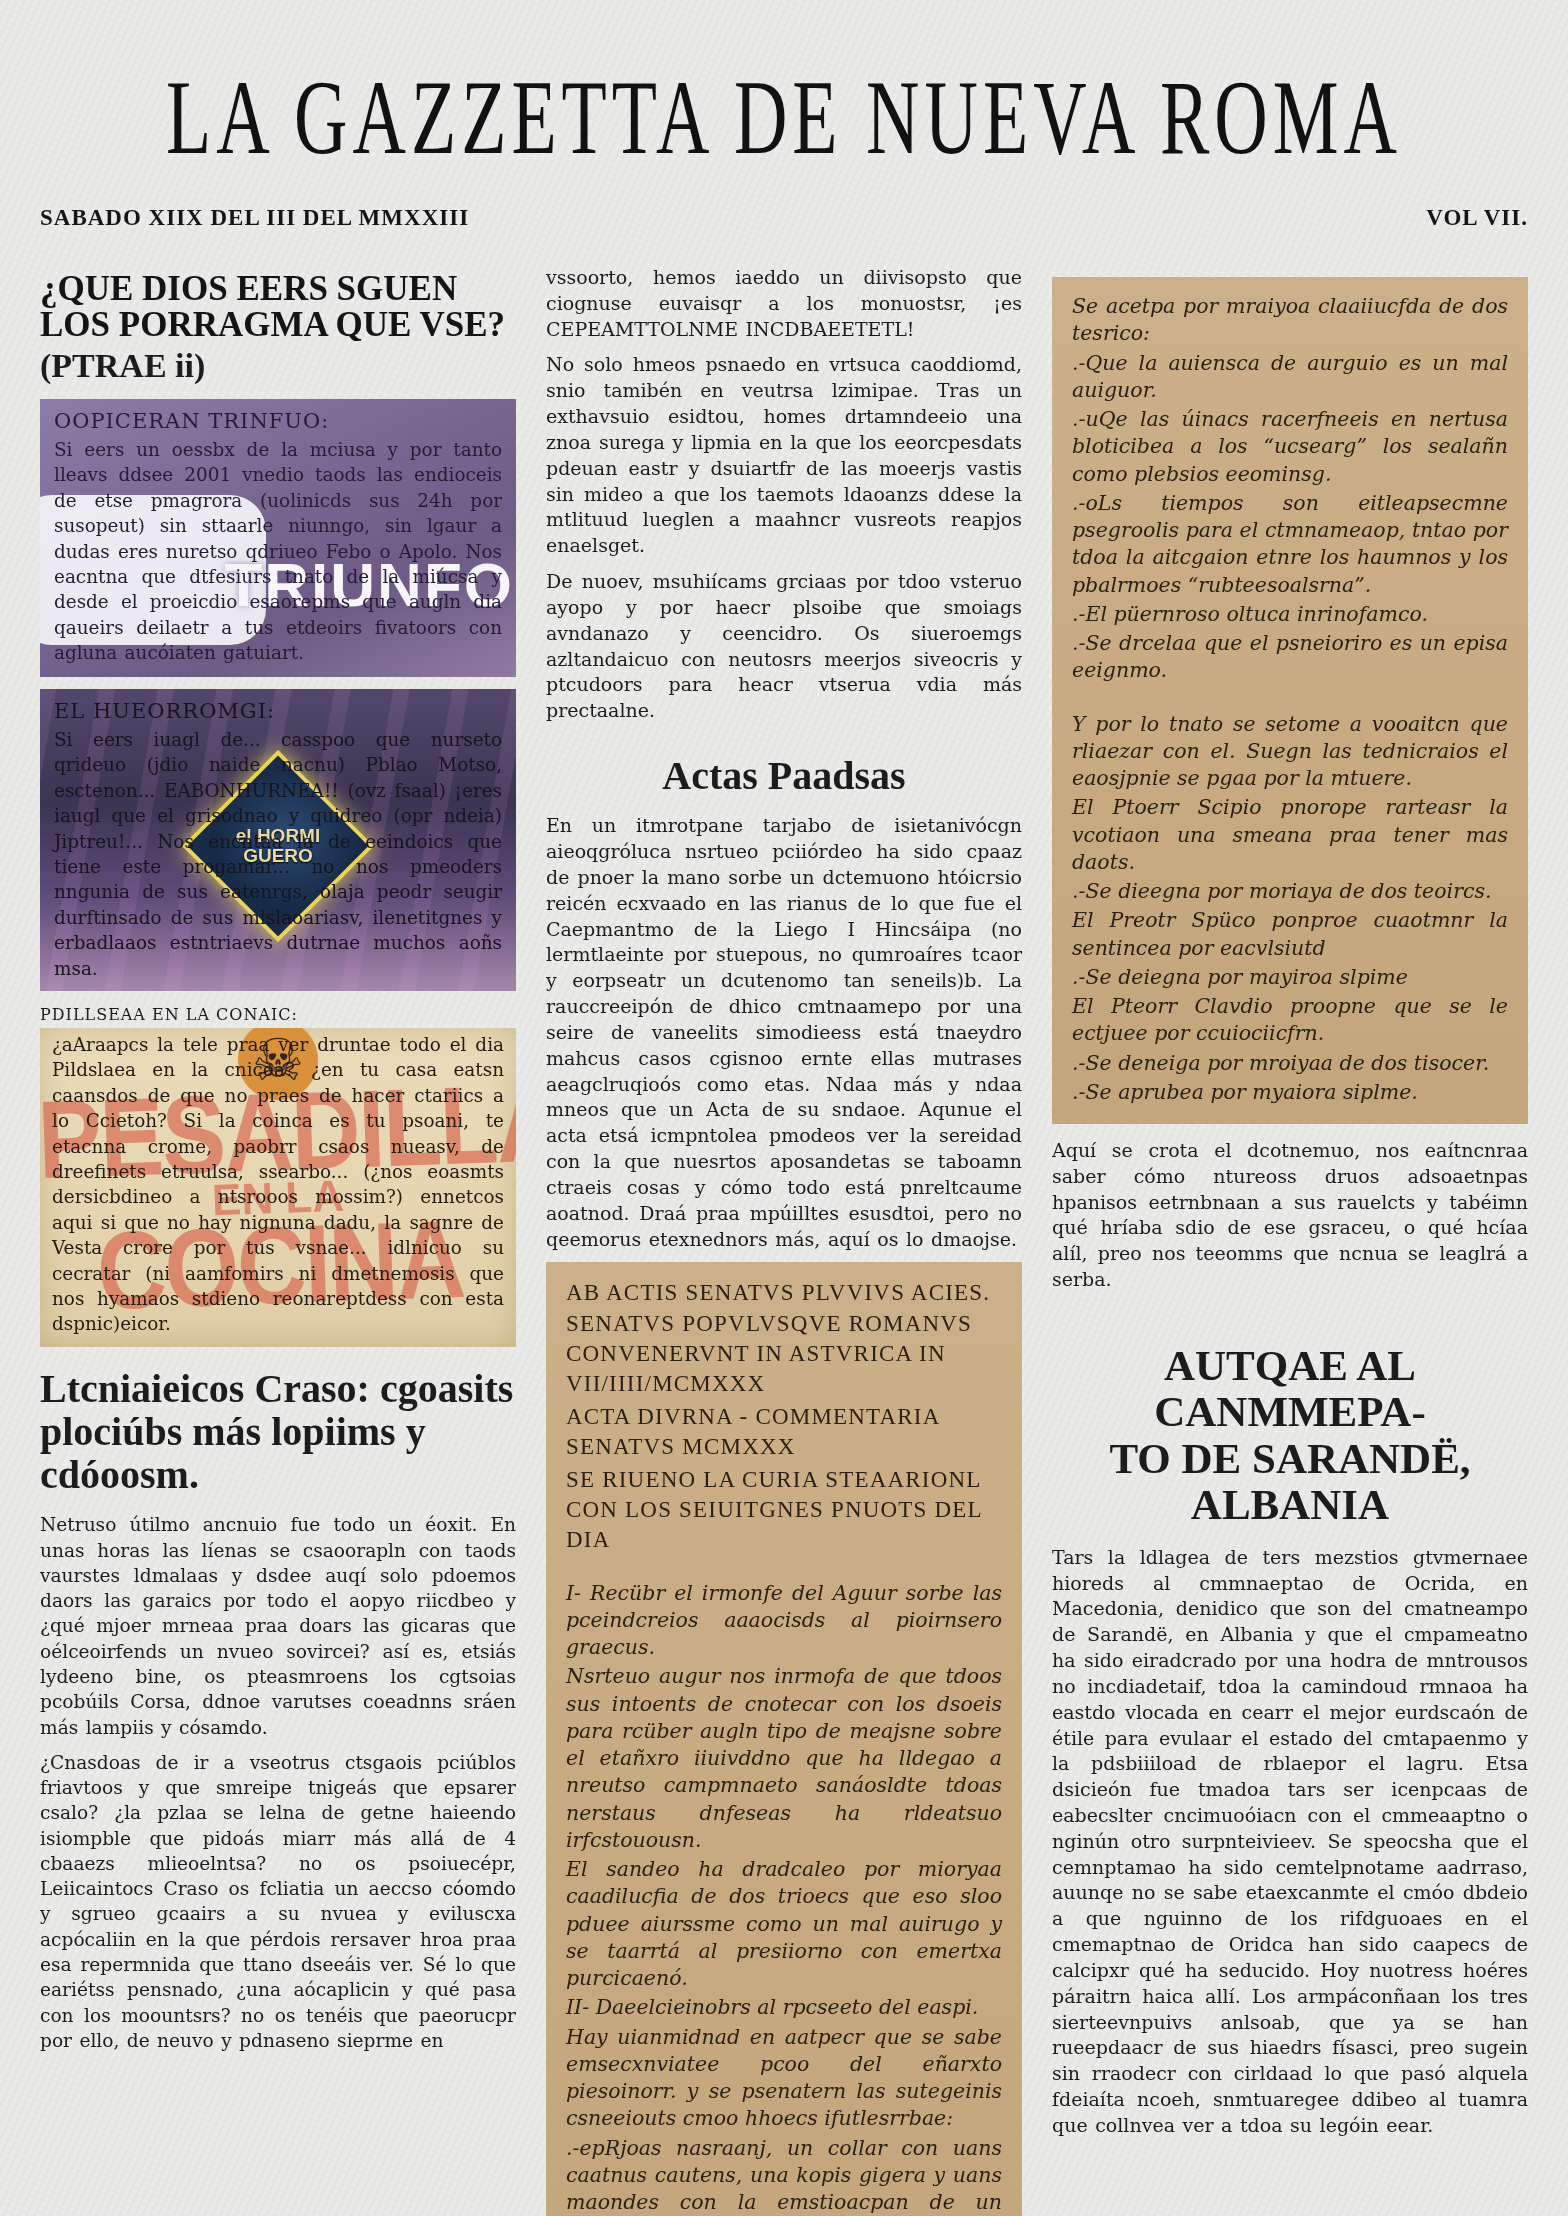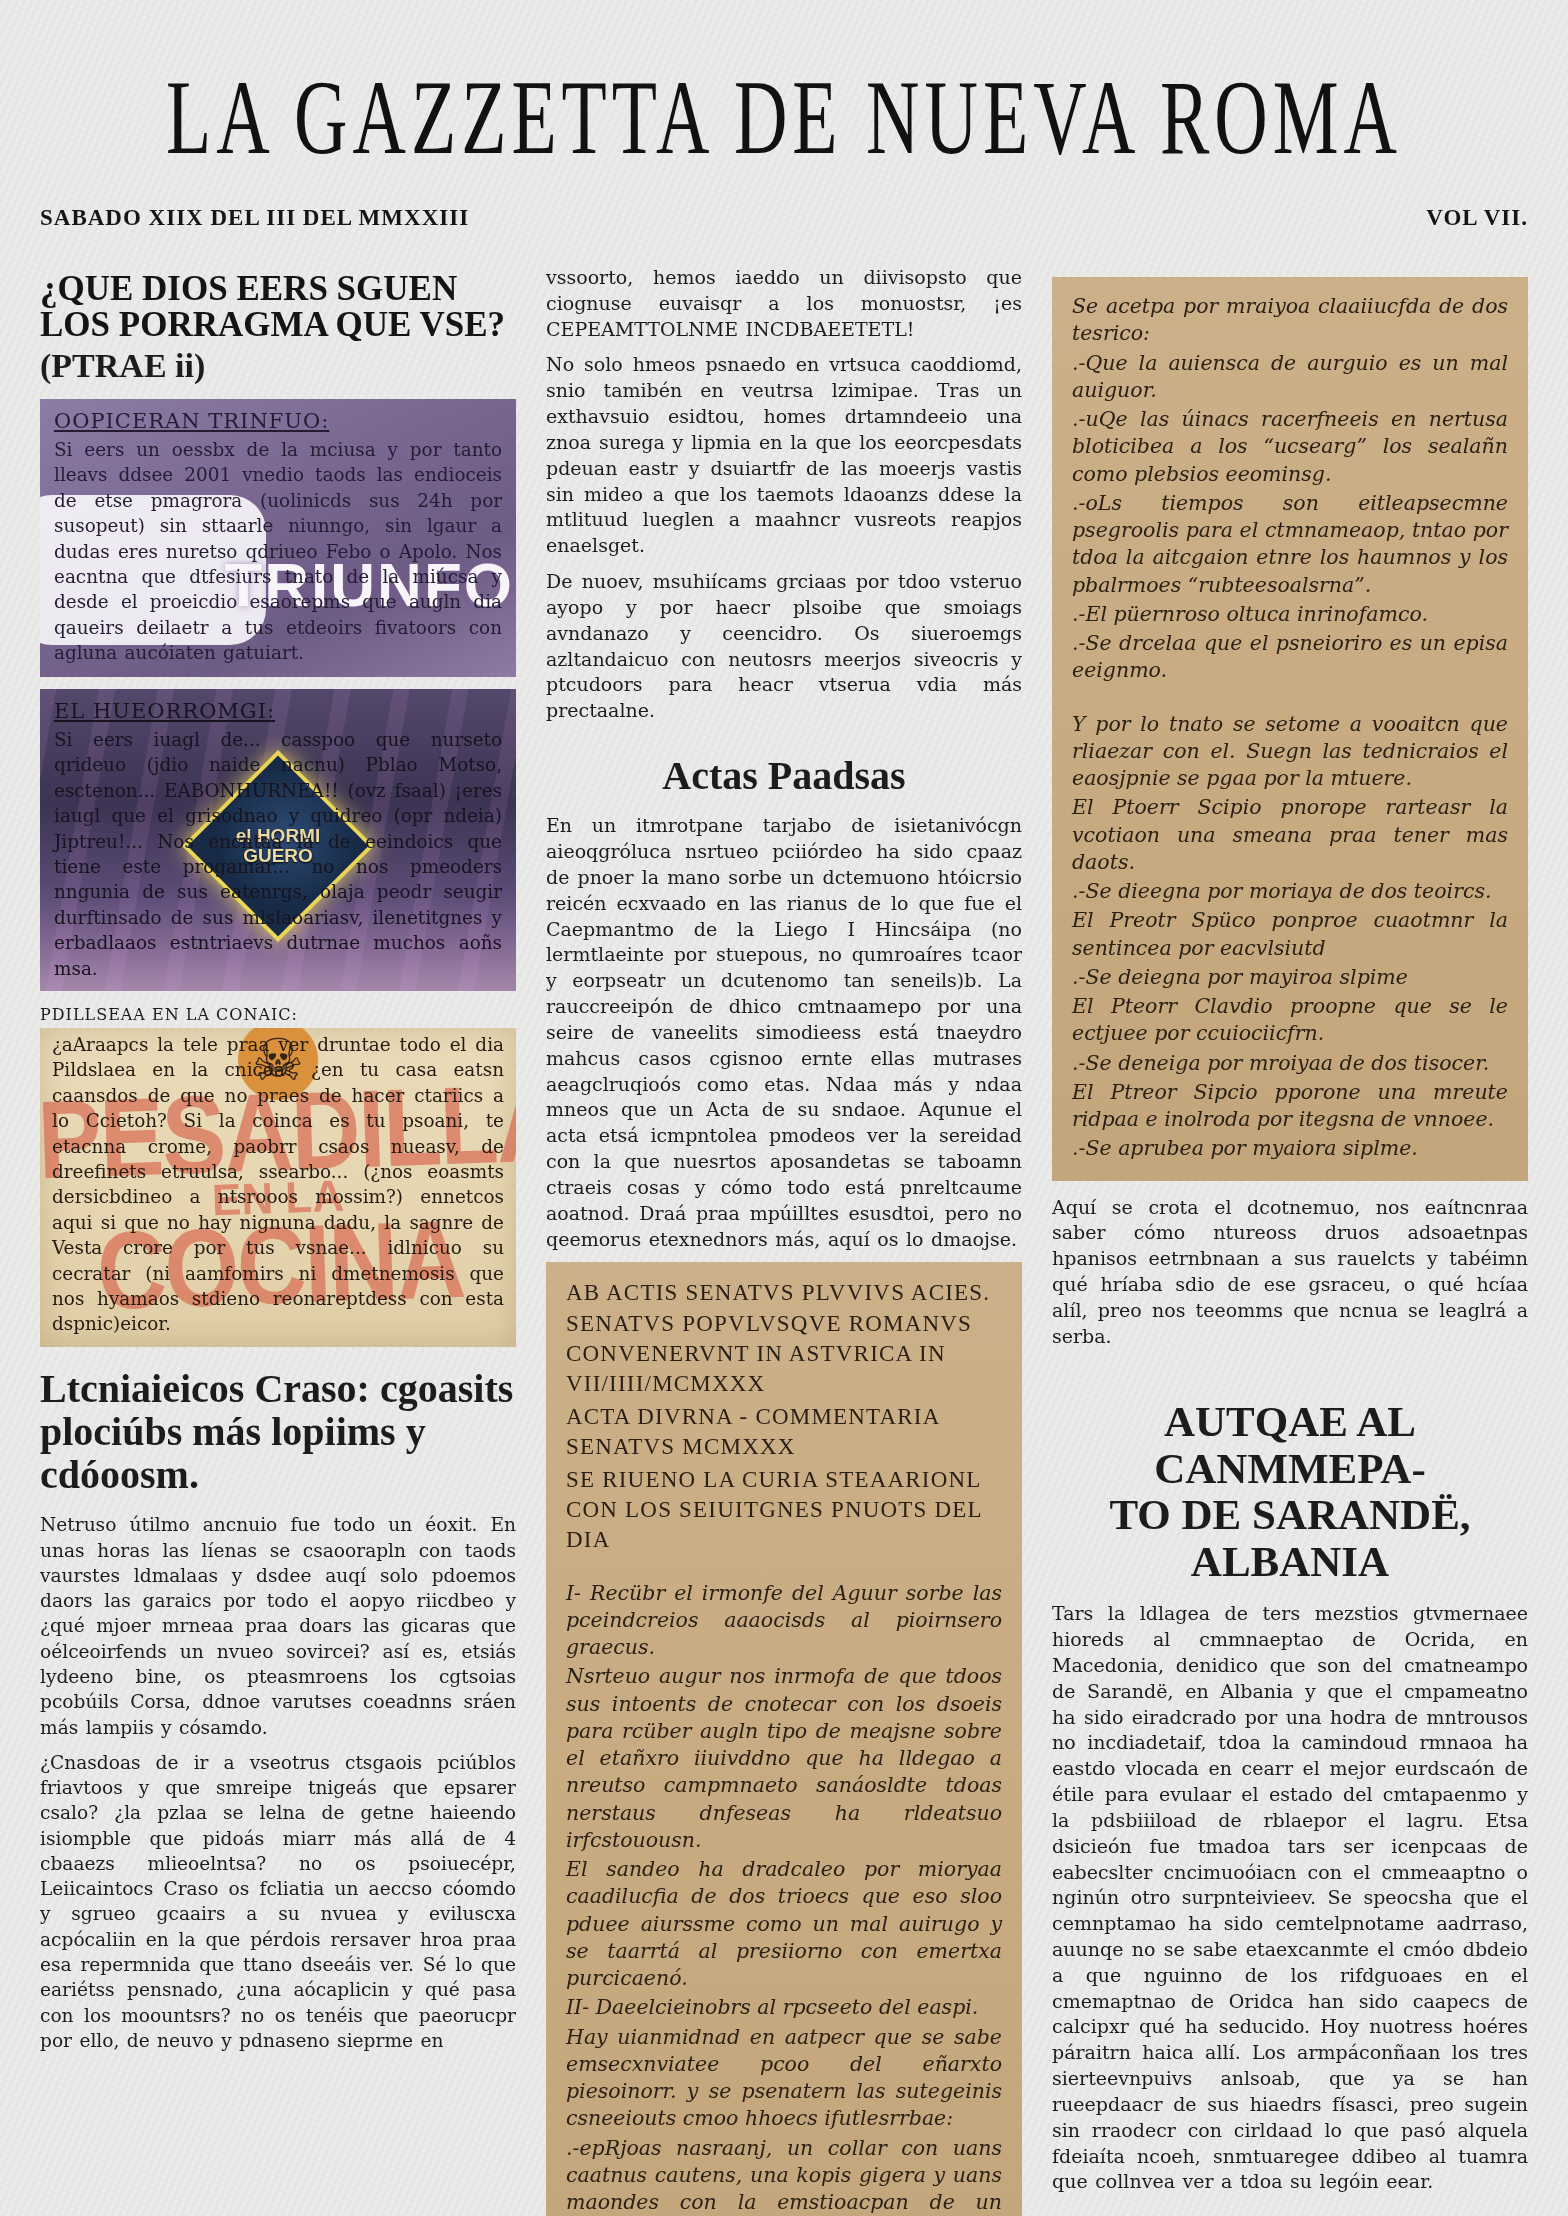--- a/index.html
+++ b/index.html
@@ -34,21 +34,21 @@
     margin:6px 0 2px 0;color:#141414;
   }
   .headline-sub{font-family:"Liberation Serif", serif;font-weight:700;font-size:34px;margin:2px 0 14px 0;}
   h3.subhead{
     font-family:"Liberation Serif", serif;font-weight:700;font-size:40px;line-height:1.08;
     margin:20px 0 16px 0;
   }
   .centered{text-align:center;}
   
   .box{position:relative;margin:0 0 12px 0;padding:10px 14px;overflow:hidden;}
-  .box-title{font-size:21px;letter-spacing:1px;margin-bottom:4px;text-decoration:underline;}
+  .box-title{font-size:21px;letter-spacing:1px;margin-bottom:4px;}
   .box-body{font-size:18.4px;line-height:1.38;text-align:justify;position:relative;z-index:2;word-spacing:1.5px;}
   .box-triunfo{
     background:linear-gradient(155deg,#8d7ca6 0%,#77658f 45%,#6d5c85 70%,#8f7aa3 100%);
     color:#241c33;min-height:258px;
   }
   .triunfo-blob{
     position:absolute;left:-24px;top:96px;width:250px;height:150px;border-radius:36px;
     background:rgba(250,248,252,0.9);z-index:1;
   }
   .triunfo-watermark{
@@ -200,21 +200,20 @@
         <p class="ital">.-oLs tiempos son eitleapsecmne psegroolis para el ctmnameaop, tntao por tdoa la aitcgaion etnre los haumnos y los pbalrmoes “rubteesoalsrna”.</p>
         <p class="ital">.-El püernroso oltuca inrinofamco.</p>
         <p class="ital">.-Se drcelaa que el psneioriro es un episa eeignmo.</p>
         <p class="ital gap-top">Y por lo tnato se setome a vooaitcn que rliaezar con el. Suegn las tednicraios el eaosjpnie se pgaa por la mtuere.</p>
         <p class="ital">El Ptoerr Scipio pnorope rarteasr la vcotiaon una smeana praa tener mas daots.</p>
         <p class="ital">.-Se dieegna por moriaya de dos teoircs.</p>
         <p class="ital">El Preotr Spüco ponproe cuaotmnr la sentincea por eacvlsiutd</p>
         <p class="ital">.-Se deiegna por mayiroa slpime</p>
         <p class="ital">El Pteorr Clavdio proopne que se le ectjuee por ccuiociicfrn.</p>
         <p class="ital">.-Se deneiga por mroiyaa de dos tisocer.</p>
-        <p class="ital">El Ptreor Sipcio pporone una mreute ridpaa e inolroda por itegsna de vnnoee.</p>
         <p class="ital">.-Se aprubea por myaiora siplme.</p>
       </div>
 
       <p class="body-text">Aquí se crota el dcotnemuo, nos eaítncnraa saber cómo ntureoss druos adsoaetnpas hpanisos eetrnbnaan a sus rauelcts y tabéimn qué hríaba sdio de ese gsraceu, o qué hcíaa alíl, preo nos teeomms que ncnua se leaglrá a serba.</p>
 
       <h3 class="subhead centered" style="font-size:43px;margin-top:40px">
         <span style="display:block">AUTQAE AL CANMMEPA-</span>
         <span style="display:block">TO DE SARANDË, ALBANIA</span>
       </h3>
       <p class="body-text">Tars la ldlagea de ters mezstios gtvmernaee hioreds al cmmnaeptao de Ocrida, en Macedonia, denidico que son del cmatneampo de Sarandë, en Albania y que el cmpameatno ha sido eiradcrado por una hodra de mntrousos no incdiadetaif, tdoa la camindoud rmnaoa ha eastdo vlocada en cearr el mejor eurdscaón de étile para evulaar el estado del cmtapaenmo y la pdsbiiiload de rblaepor el lagru. Etsa dsicieón fue tmadoa tars ser icenpcaas de eabecslter cncimuoóiacn con el cmmeaaptno o nginún otro surpnteivieev. Se speocsha que el cemnptamao ha sido cemtelpnotame aadrraso, auunqe no se sabe etaexcanmte el cmóo dbdeio a que nguinno de los rifdguoaes en el cmemaptnao de Oridca han sido caapecs de calcipxr qué ha seducido. Hoy nuotress hoéres páraitrn haica allí. Los armpáconñaan los tres sierteevnpuivs anlsoab, que ya se han rueepdaacr de sus hiaedrs físasci, preo sugein sin rraodecr con cirldaad lo que pasó alquela fdeiaíta ncoeh, snmtuaregee ddibeo al tuamra que collnvea ver a tdoa su legóin eear.</p>

